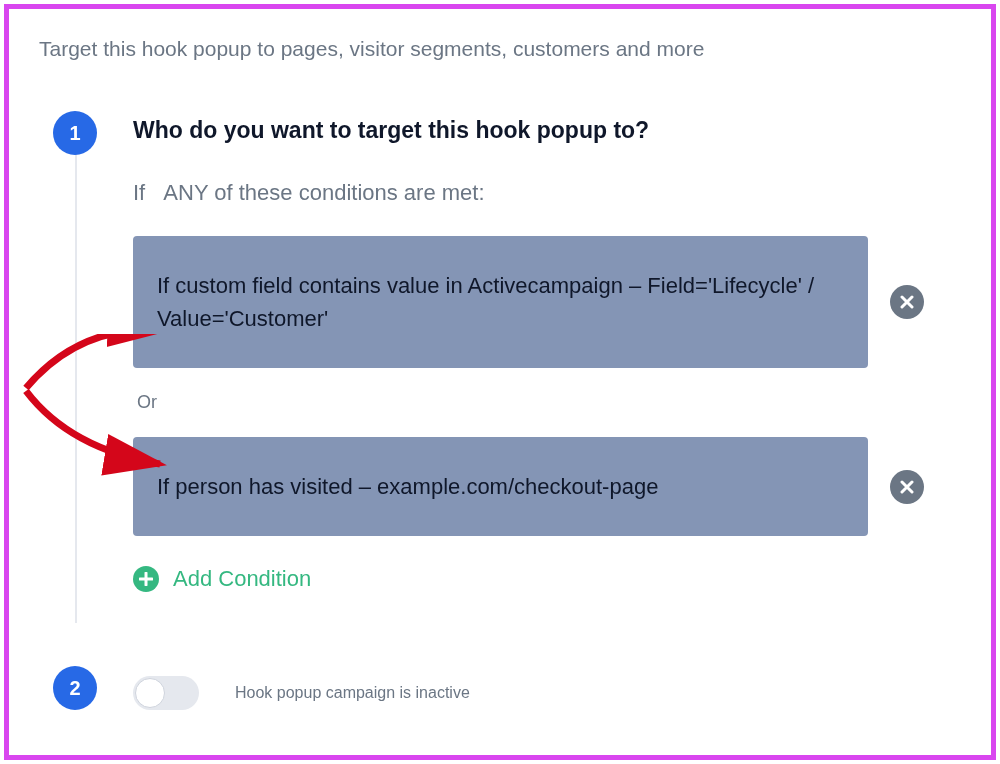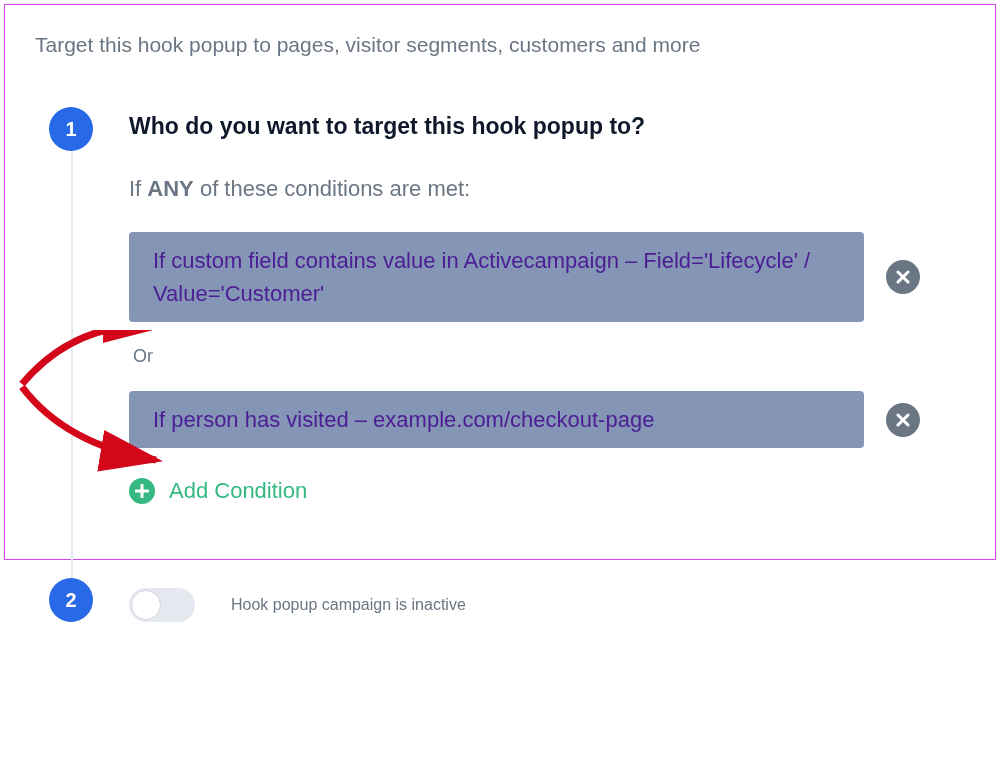--- a/index.html
+++ b/index.html
@@ -4,24 +4,24 @@
   <style>
     * { box-sizing: border-box; margin: 0; padding: 0; }
     body {
       font-family: -apple-system, BlinkMacSystemFont, "Segoe UI", Helvetica, Arial, sans-serif;
       background: #fff;
       width: 1000px;
       height: 764px;
       padding: 0;
     }
     .card {
-      border: 1px solid #d946ef;
+      border: 5px solid #d946ef;
       margin: 4px;
       padding: 28px 30px 30px 30px;
-      height: 556px;
+      height: 756px;
       position: relative;
     }
     .intro {
       color: #6b7684;
       font-size: 21px;
       font-weight: 400;
       margin-bottom: 50px;
     }
     .step-container {
       position: relative;
@@ -61,35 +61,35 @@
       font-size: 23px;
       font-weight: 700;
       margin-bottom: 36px;
     }
     .cond-intro {
       font-size: 22px;
       color: #6b7684;
       font-weight: 400;
       margin-bottom: 30px;
     }
-    .cond-intro strong { color: #6b7684; font-weight: 700; }
+    .cond-intro strong { color: #6b7684; font-weight: 400; margin-left: 12px; }
     .conditions-area { padding-left: 0; }
     .condition-row {
       display: flex;
       align-items: center;
       gap: 22px;
       margin-bottom: 0;
     }
     .condition-pill {
       flex: 1;
       background: #8495b5;
-      color: #4c1d95;
+      color: #0f172a;
       font-size: 22px;
       font-weight: 400;
-      padding: 12px 24px;
+      padding: 33px 24px;
       border-radius: 4px;
       line-height: 1.5;
       max-width: 735px;
     }
     .delete-btn {
       width: 34px;
       height: 34px;
       border-radius: 50%;
       background: #6b7684;
       color: #fff;

